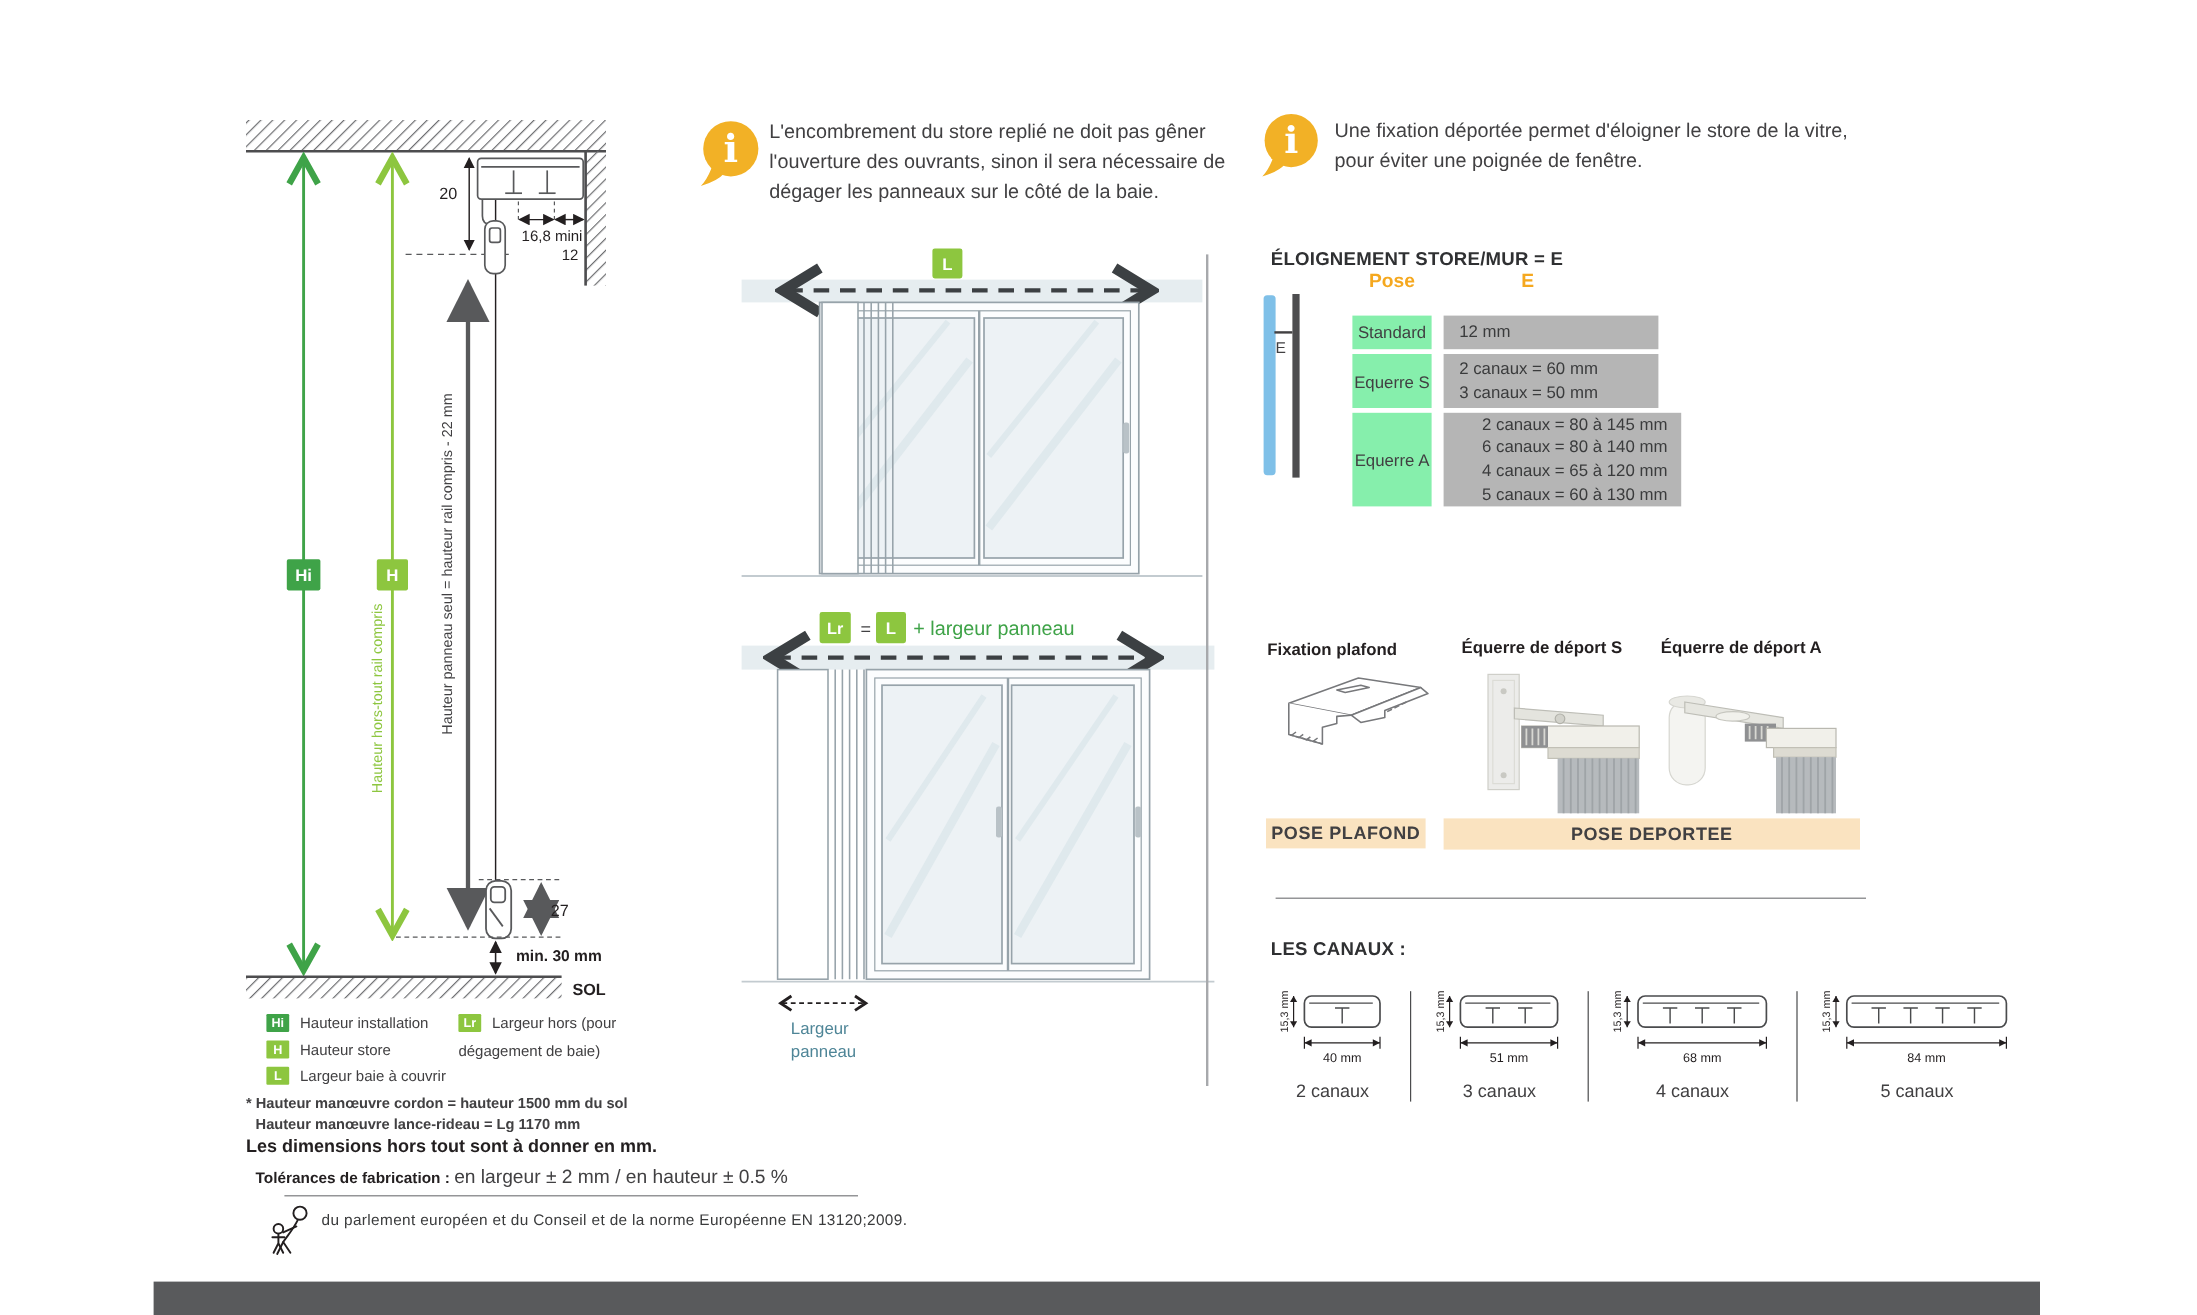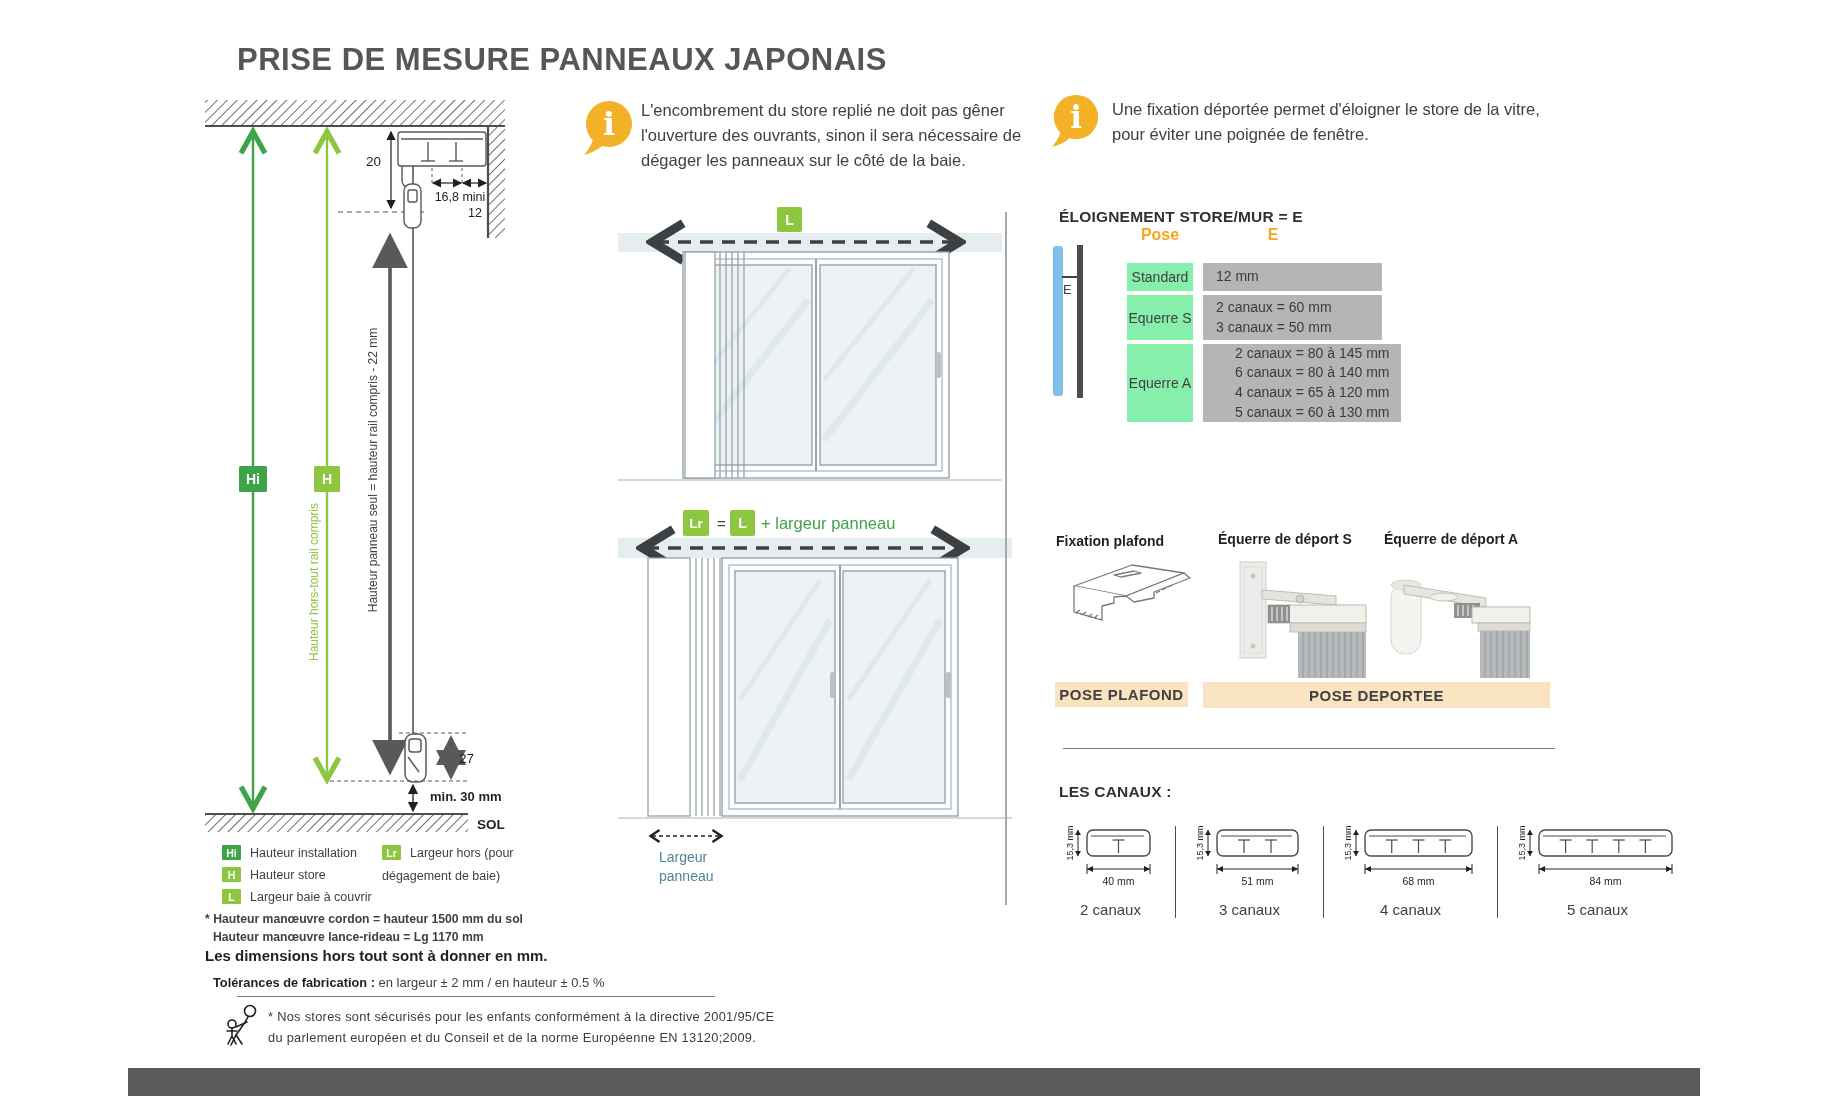--- a/index.html
+++ b/index.html
@@ -9,21 +9,21 @@
   #page-title{font-size:31px;font-weight:600;color:#55565a;letter-spacing:.5px;}
   .info-text{font-size:16.5px;line-height:1.5;color:#414042;}
   .badge{display:flex;align-items:center;justify-content:center;color:#fff;font-weight:bold;}
   .badge.dark{background:#3FA348;}
   .badge.light{background:#8DC63F;}
   .legend-badge{width:19px;height:15px;font-size:10.5px;border-radius:1px;}
   .legend-label{font-size:12.5px;color:#414042;}
   .note-line{font-size:12.2px;color:#414042;font-weight:bold;}
   .note-bold{font-size:15px;font-weight:bold;color:#231f20;}
   .tol-label{font-weight:bold;font-size:12.8px;color:#231f20;}
-  .tol-value{font-size:13px;color:#414042;}
+  .tol-value{font-size:16px;color:#414042;}
   .safety{font-size:12.8px;line-height:1.65;color:#3a3b3c;letter-spacing:.3px;}
   .hrule{height:1px;background:#7b7c7e;}
   .vrule{width:1.5px;background:#a7a9ac;}
   .section-heading{font-size:15.5px;font-weight:bold;color:#2f3032;letter-spacing:.2px;}
   .tbl-header{font-size:16px;font-weight:bold;color:#F5A81F;text-align:center;}
   .pose-cell{background:#86efac;display:flex;align-items:center;justify-content:center;font-size:14px;color:#414042;}
   .e-cell{background:#b5b5b5;display:flex;flex-direction:column;justify-content:center;padding-left:13px;font-size:14px;color:#3a3b3c;line-height:1.4;}
   .fix-caption{font-size:14px;font-weight:bold;color:#231f20;}
   .pose-box{background:#FAE3C0;display:flex;align-items:center;justify-content:center;font-weight:bold;font-size:15px;color:#414042;letter-spacing:.5px;}
   .canaux-row{display:flex;align-items:flex-end;}
@@ -56,21 +56,20 @@
       </marker>
       <marker id="triD" markerWidth="12" markerHeight="12" refX="9" refY="5" orient="auto-start-reverse">
         <path d="M0,0 L10,5 L0,10 Z" fill="#58595b"></path>
       </marker>
       <marker id="triB" markerWidth="9" markerHeight="9" refX="7" refY="4" orient="auto-start-reverse">
         <path d="M0,0 L8,4 L0,8 Z" fill="#231f20"></path>
       </marker>
     </defs>
   </svg>
 
-  <div class="abs" id="page-title" style="left:237px;top:42px;">PRISE DE MESURE PANNEAUX JAPONAIS</div>
 
   <svg class="abs" style="left:200px;top:95px;" width="340" height="745" viewBox="200 95 340 745">
 
     <rect x="205" y="100" width="300" height="26" fill="url(#hatch)"></rect>
     <line x1="205" y1="126" x2="505" y2="126" stroke="#4d4d4f" stroke-width="2.2"></line>
 
     <rect x="488" y="126" width="17" height="112" fill="url(#hatch)"></rect>
     <line x1="488" y1="126" x2="488" y2="238" stroke="#4d4d4f" stroke-width="2.2"></line>
 
     <line x1="253" y1="134" x2="253" y2="806" stroke="#3FA348" stroke-width="2.4" marker-start="url(#chevGD)" marker-end="url(#chevGD)"></line>
@@ -159,21 +158,20 @@
     <g stroke="#231f20" stroke-width="1.6" fill="none" stroke-linecap="round">
       <circle cx="26" cy="9" r="5.5"></circle>
       <path d="M24,15 C20,23 16,27 12,33"></path>
       <path d="M23,20 L12,25"></path>
       <path d="M12,33 L7,43 M12,33 L18,42"></path>
       <circle cx="8" cy="22" r="4"></circle>
       <path d="M8,26 L8,34 M3,29 L13,29 M8,34 L4,42 M8,34 L12,42"></path>
     </g>
   </svg>
   <div class="abs safety" style="left:268px;top:1006px;width:540px;">
-    <div>* Nos stores sont sécurisés pour les enfants conformément à la directive 2001/95/CE</div>
     <div>du parlement européen et du Conseil et de la norme Européenne EN 13120;2009.</div>
   </div>
 
   <svg class="abs" style="left:581px;top:98px;" width="56" height="58" viewBox="0 0 56 58">
     <circle cx="28" cy="26" r="23" fill="#F2B126"></circle>
     <path d="M12,42 Q8,52 3,57 Q17,53 23,46 Z" fill="#F2B126"></path>
     <text x="28" y="37" text-anchor="middle" font-size="32" font-weight="bold" fill="#fff" font-family="'DejaVu Serif',serif">i</text>
   </svg>
   <div class="abs info-text" style="left:641px;top:98px;">
     <div>L'encombrement du store replié ne doit pas gêner</div>

